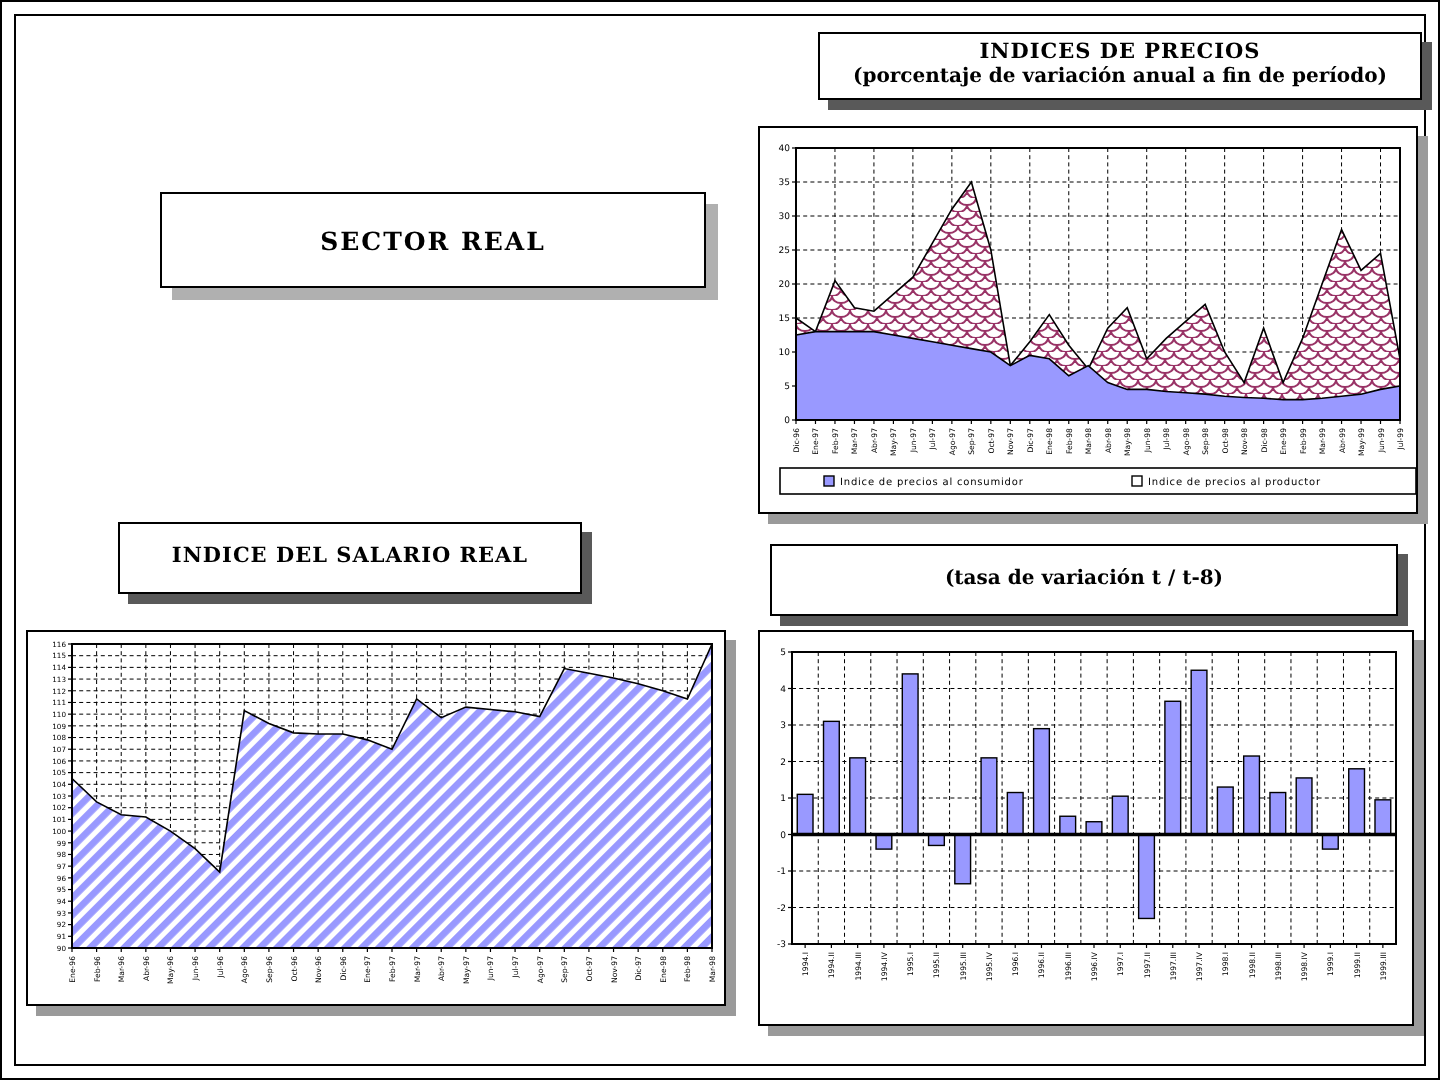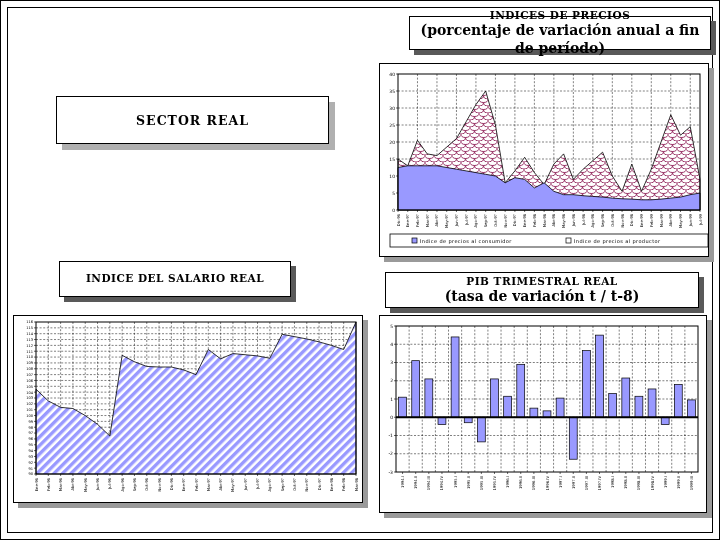--- a/index.html
+++ b/index.html
@@ -5,23 +5,23 @@
   html,body{margin:0;padding:0;background:#fff;}
   .stage{position:relative;width:718px;height:538px;border:1px solid #000;background:#fff;
          font-family:"DejaVu Serif",serif;overflow:hidden;}
   .frame{position:absolute;left:6px;top:6px;width:704px;height:524px;border:1px solid #000;}
   .box{position:absolute;background:#fff;border:1px solid #000;box-sizing:border-box;}
   .shadow-dark{box-shadow:5px 5px 0 0 #595959;}
   .shadow-mid{box-shadow:5px 5px 0 0 #9a9a9a;}
   .shadow-lite{box-shadow:6px 6px 0 0 #b0b0b0;}
   .titlebox{display:flex;flex-direction:column;justify-content:center;align-items:center;text-align:center;}
   .titlebox .t1{font-weight:bold;font-size:10.5px;letter-spacing:.5px;line-height:1.25;}
-  .titlebox .t2{font-weight:bold;font-size:14px;line-height:1.25;}
+  .titlebox .t2{font-weight:bold;font-size:10px;line-height:1.25;}
   .sector{display:flex;justify-content:center;align-items:center;
-          font-weight:bold;font-size:12.5px;letter-spacing:1px;}
+          font-weight:bold;font-size:12.5px;letter-spacing:1px;margin-left:24px;}
   .panel{padding:0;}
   .panel svg{display:block;}
 </style>
 </head>
 <body>
 
 <div class="stage">
   <div class="frame"></div>
 
   <div class="box shadow-lite sector" style="left:55px;top:95px;width:273px;height:48px;">
@@ -337,21 +337,20 @@
         <text x="318.88461538461536" y="162" transform="rotate(-90 318.88461538461536 162)" text-anchor="end" font-size="3.8" font-family="DejaVu Sans, sans-serif">Ene-98</text>
         <line x1="329.6923076923077" y1="158" x2="329.6923076923077" y2="160" stroke="#000" stroke-width="0.6"></line>
         <text x="331.1923076923077" y="162" transform="rotate(-90 331.1923076923077 162)" text-anchor="end" font-size="3.8" font-family="DejaVu Sans, sans-serif">Feb-98</text>
         <line x1="342" y1="158" x2="342" y2="160" stroke="#000" stroke-width="0.6"></line>
         <text x="343.5" y="162" transform="rotate(-90 343.5 162)" text-anchor="end" font-size="3.8" font-family="DejaVu Sans, sans-serif">Mar-98</text>
         <rect x="22" y="6" width="320" height="152" fill="none" stroke="#000" stroke-width="1"></rect>
       </svg>
   </div>
 
   <div class="box shadow-dark titlebox" style="left:384px;top:271px;width:314px;height:36px;">
-    <span class="t1">PIB TRIMESTRAL REAL</span>
     <span class="t2">(tasa de variación  t / t-8)</span>
   </div>
 
   <div class="box shadow-mid panel" style="left:378px;top:314px;width:328px;height:198px;">
     <svg width="326" height="196" viewBox="0 0 326 196">
         <defs>
           <pattern id="ps2" width="9" height="7" patternUnits="userSpaceOnUse">
             <rect width="9" height="7" fill="#fff"></rect>
             <path d="M0,0 a4.5,3.5 0 0 0 9,0" fill="none" stroke="#993366" stroke-width="1"></path>
             <path d="M-4.5,3.5 a4.5,3.5 0 0 0 9,0 M4.5,3.5 a4.5,3.5 0 0 0 9,0" fill="none" stroke="#993366" stroke-width="1"></path>

